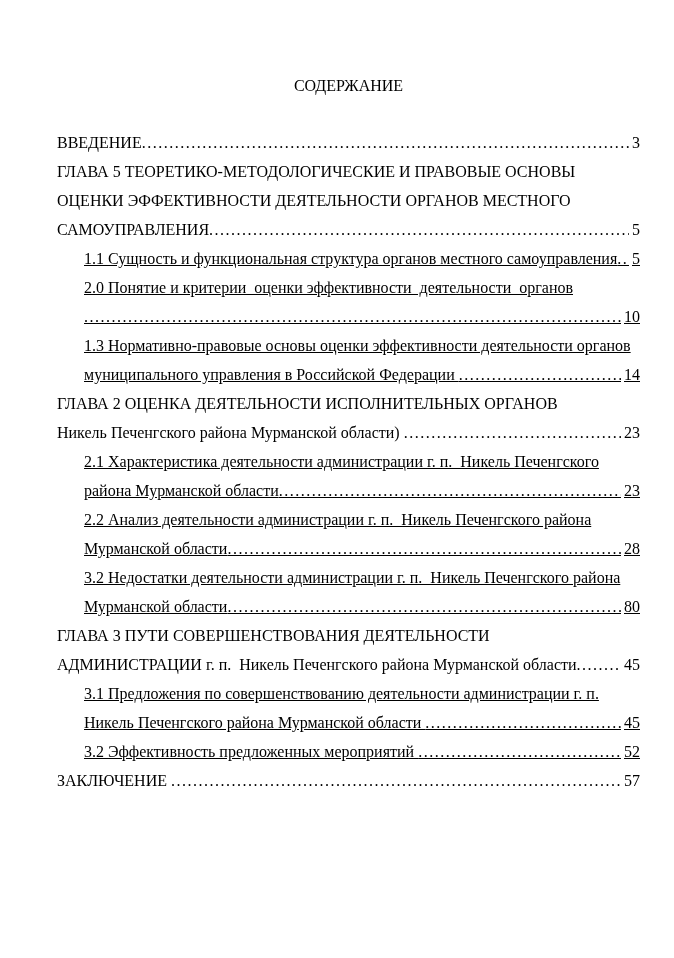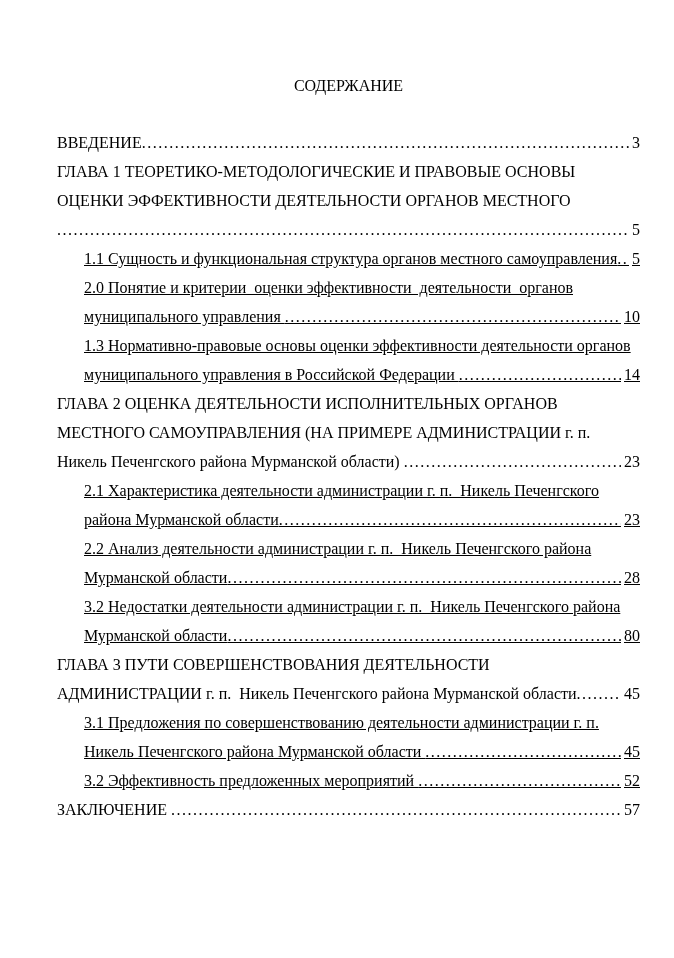--- a/index.html
+++ b/index.html
@@ -63,55 +63,52 @@
 
 <div class="page">
   <div class="doc-title">СОДЕРЖАНИЕ</div>
   <div class="toc" id="toc">
       <div class="toc-row">
         <span class="toc-text">ВВЕДЕНИЕ</span>
         <span class="leader"></span>
         <span class="page-num">3</span>
       </div>
       <div class="toc-row">
-        <span class="toc-text">ГЛАВА 1 ТЕОРЕТИКО-МЕТОДОЛОГИЧЕСКИЕ И ПРАВОВЫЕ ОСНОВЫ</span>
+        <span class="toc-text">ГЛАВА 5 ТЕОРЕТИКО-МЕТОДОЛОГИЧЕСКИЕ И ПРАВОВЫЕ ОСНОВЫ</span>
       </div>
       <div class="toc-row">
         <span class="toc-text">ОЦЕНКИ ЭФФЕКТИВНОСТИ ДЕЯТЕЛЬНОСТИ ОРГАНОВ МЕСТНОГО</span>
       </div>
       <div class="toc-row">
+        <span class="toc-text">САМОУПРАВЛЕНИЯ</span>
         <span class="leader"></span>
         <span class="page-num">5</span>
       </div>
       <div class="toc-row indent">
         <span class="toc-text">1.1 Сущность и функциональная структура органов местного самоуправления</span>
         <span class="leader"></span>
         <span class="page-num">5</span>
       </div>
       <div class="toc-row indent">
         <span class="toc-text">2.0 Понятие и критерии  оценки эффективности  деятельности  органов</span>
       </div>
       <div class="toc-row indent">
-        <span class="toc-text">муниципального управления </span>
         <span class="leader"></span>
         <span class="page-num">10</span>
       </div>
       <div class="toc-row indent">
         <span class="toc-text">1.3 Нормативно-правовые основы оценки эффективности деятельности органов</span>
       </div>
       <div class="toc-row indent">
         <span class="toc-text">муниципального управления в Российской Федерации </span>
         <span class="leader"></span>
         <span class="page-num">14</span>
       </div>
       <div class="toc-row">
         <span class="toc-text">ГЛАВА 2 ОЦЕНКА ДЕЯТЕЛЬНОСТИ ИСПОЛНИТЕЛЬНЫХ ОРГАНОВ</span>
-      </div>
-      <div class="toc-row">
-        <span class="toc-text">МЕСТНОГО САМОУПРАВЛЕНИЯ (НА ПРИМЕРЕ АДМИНИСТРАЦИИ г. п.</span>
       </div>
       <div class="toc-row">
         <span class="toc-text">Никель Печенгского района Мурманской области) </span>
         <span class="leader"></span>
         <span class="page-num">23</span>
       </div>
       <div class="toc-row indent">
         <span class="toc-text">2.1 Характеристика деятельности администрации г. п.  Никель Печенгского</span>
       </div>
       <div class="toc-row indent">

